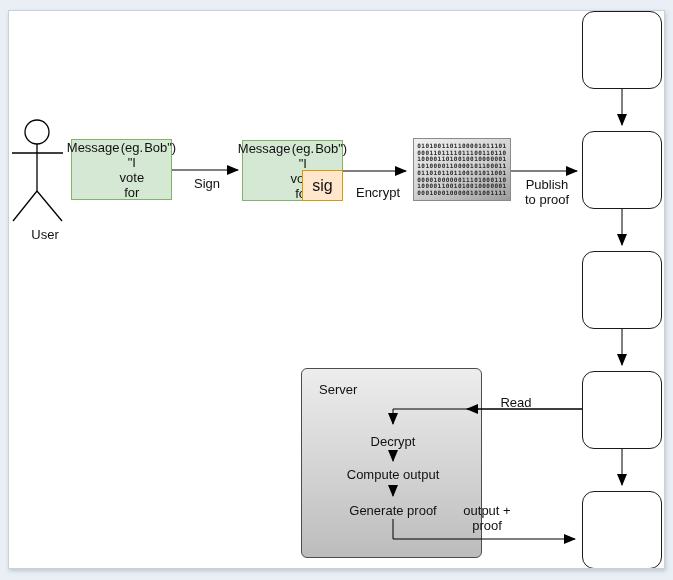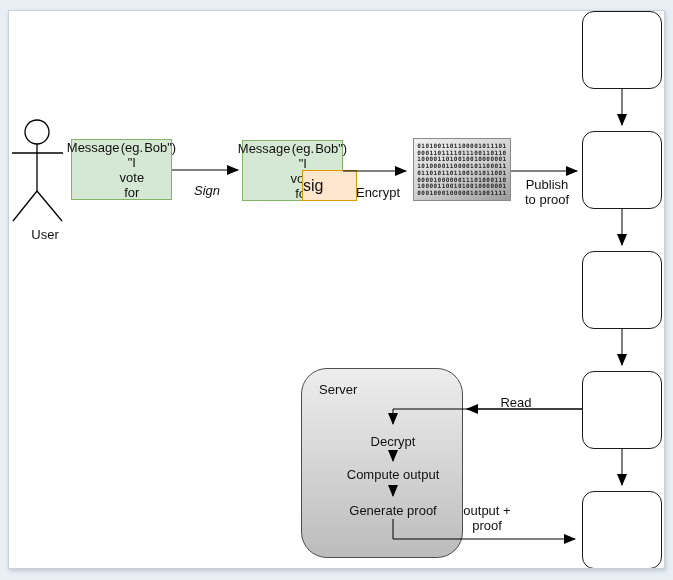--- a/index.html
+++ b/index.html
@@ -20,44 +20,44 @@
   }
   .abs{position:absolute;}
   .msg-box{
     position:absolute;width:101px;height:61px;
     background:#d5e8d4;border:1px solid #82b366;
     box-sizing:border-box;
     display:flex;flex-direction:row;justify-content:center;
     text-align:center;font-size:13px;line-height:15px;color:#111;
   }
   .sig-box{
-    position:absolute;width:55px;height:31px;
+    position:absolute;width:41px;height:31px;
     background:#ffe6cc;border:1px solid #d79b00;
     box-sizing:border-box;
-    display:flex;align-items:center;justify-content:flex-start;
+    display:flex;align-items:center;justify-content:center;
     font-size:16px;color:#111;
   }
   .cipher-box{
     position:absolute;width:98px;height:63px;
     background:linear-gradient(155deg,#f1f1f1 0%,#cfcfcf 55%,#9c9c9c 100%);
     border:1px solid #8a8a8a;box-sizing:border-box;
     padding-top:4px;text-align:center;
     font-family:"DejaVu Sans Mono",monospace;
     font-size:6px;font-weight:bold;line-height:6.7px;
     letter-spacing:.45px;color:#2a2a2a;
   }
   .chain-block{
     position:absolute;left:573px;width:80px;height:78px;
     background:#ffffff;border:1px solid #1a1a1a;
     border-radius:12px;box-sizing:border-box;
   }
   .server-box{
-    position:absolute;left:292px;top:357px;width:162px;height:190px;
+    position:absolute;left:292px;top:357px;width:181px;height:190px;
     background:linear-gradient(to bottom,#ededed 0%,#d8d8d8 45%,#bcbcbc 100%);
-    border:1px solid #4d4d4d;border-radius:26px;box-sizing:border-box;
+    border:1px solid #4d4d4d;border-radius:6px;box-sizing:border-box;
   }
   .server-title{
     position:absolute;left:17px;top:13px;
     font-size:13px;color:#111;
   }
   .lbl{
     position:absolute;font-size:13px;line-height:15px;color:#111;
     white-space:nowrap;transform:translateX(-50%);text-align:center;
   }
   .connectors{
@@ -111,21 +111,21 @@
   <div class="chain-block" style="top:360px;"></div>
   <div class="chain-block" style="top:480px;"></div>
 
   <div class="server-box">
     <div class="server-title">Server</div>
   </div>
   <div class="lbl" style="left:384px;top:423px;">Decrypt</div>
   <div class="lbl" style="left:384px;top:456px;">Compute output</div>
   <div class="lbl" style="left:384px;top:492px;">Generate proof</div>
 
-  <div class="lbl" style="left:198px;top:172px;font-style:italic;">Sign</div>
+  <div class="lbl" style="left:198px;top:165px;">Sign</div>
   <div class="lbl" style="left:369px;top:174px;">Encrypt</div>
   <div class="lbl" style="left:538px;top:166px;">
     <div>Publish</div>
     <div>to proof</div>
   </div>
   <div class="lbl" style="left:507px;top:384px;">Read</div>
   <div class="lbl" style="left:478px;top:492px;">
     <div>output +</div>
     <div>proof</div>
   </div>

